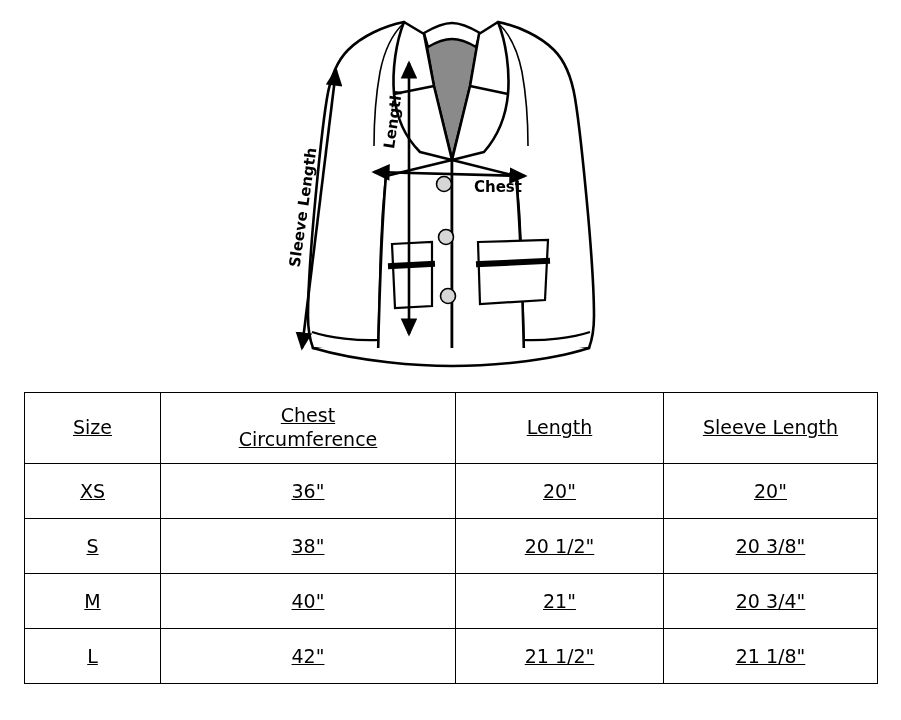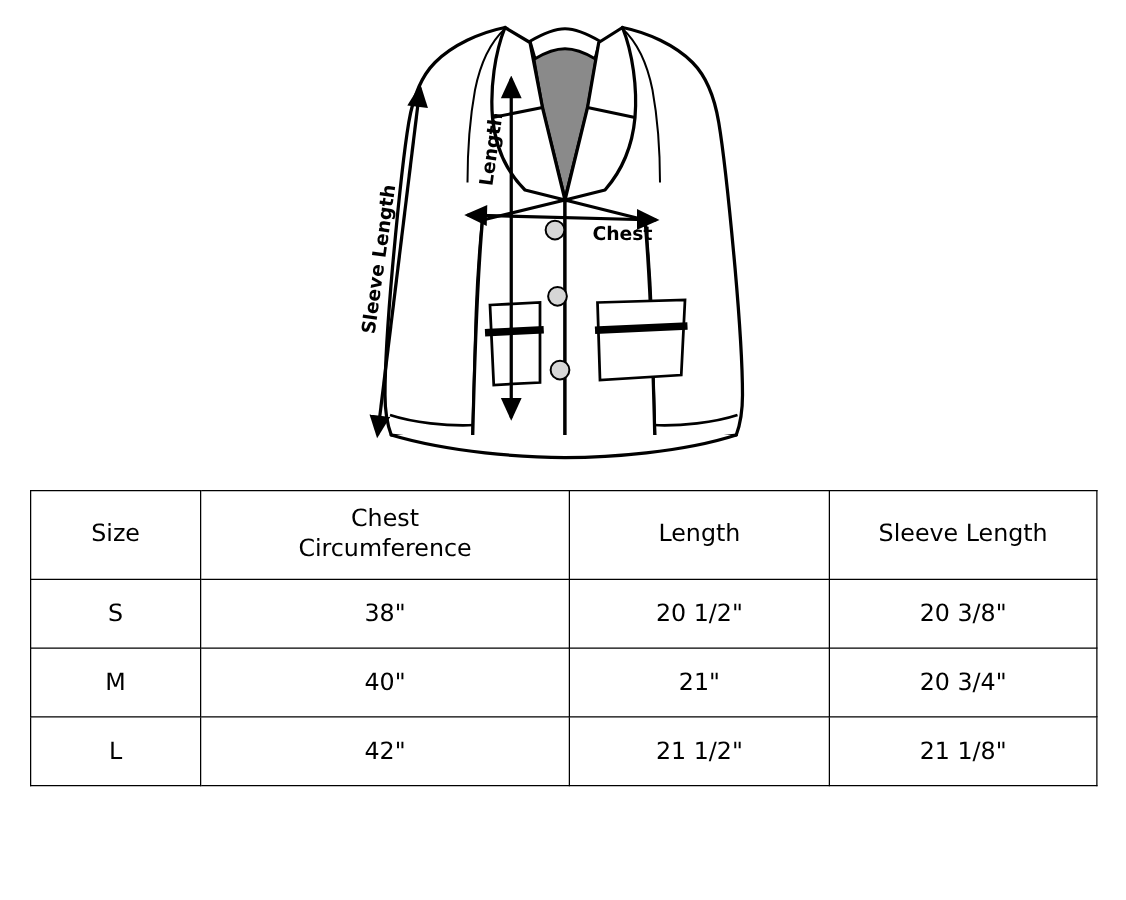--- a/index.html
+++ b/index.html
@@ -38,20 +38,21 @@
     fill: #000000;
   }
   
   #size-table {
     position: absolute;
     left: 24px;
     top: 392px;
     width: 853px;
     border-collapse: collapse;
     table-layout: fixed;
+    text-decoration: underline;
   }
   #size-table td, #size-table th {
     border: 1px solid #000000;
     text-align: center;
     font-family: "DejaVu Sans", sans-serif;
     font-size: 19px;
     font-weight: normal;
     color: #000000;
     padding: 0;
     height: 54px;
@@ -200,20 +201,26 @@
       <tr>
         <th>Size</th>
         <th class="hdr-two-line">Chest
 Circumference</th>
         <th>Length</th>
         <th>Sleeve Length</th>
       </tr>
     </thead>
     <tbody>
       <tr>
+        <td>XS</td>
+        <td>36"</td>
+        <td>20"</td>
+        <td>20"</td>
+      </tr>
+      <tr>
         <td>S</td>
         <td>38"</td>
         <td>20 1/2"</td>
         <td>20 3/8"</td>
       </tr>
       <tr>
         <td>M</td>
         <td>40"</td>
         <td>21"</td>
         <td>20 3/4"</td>

